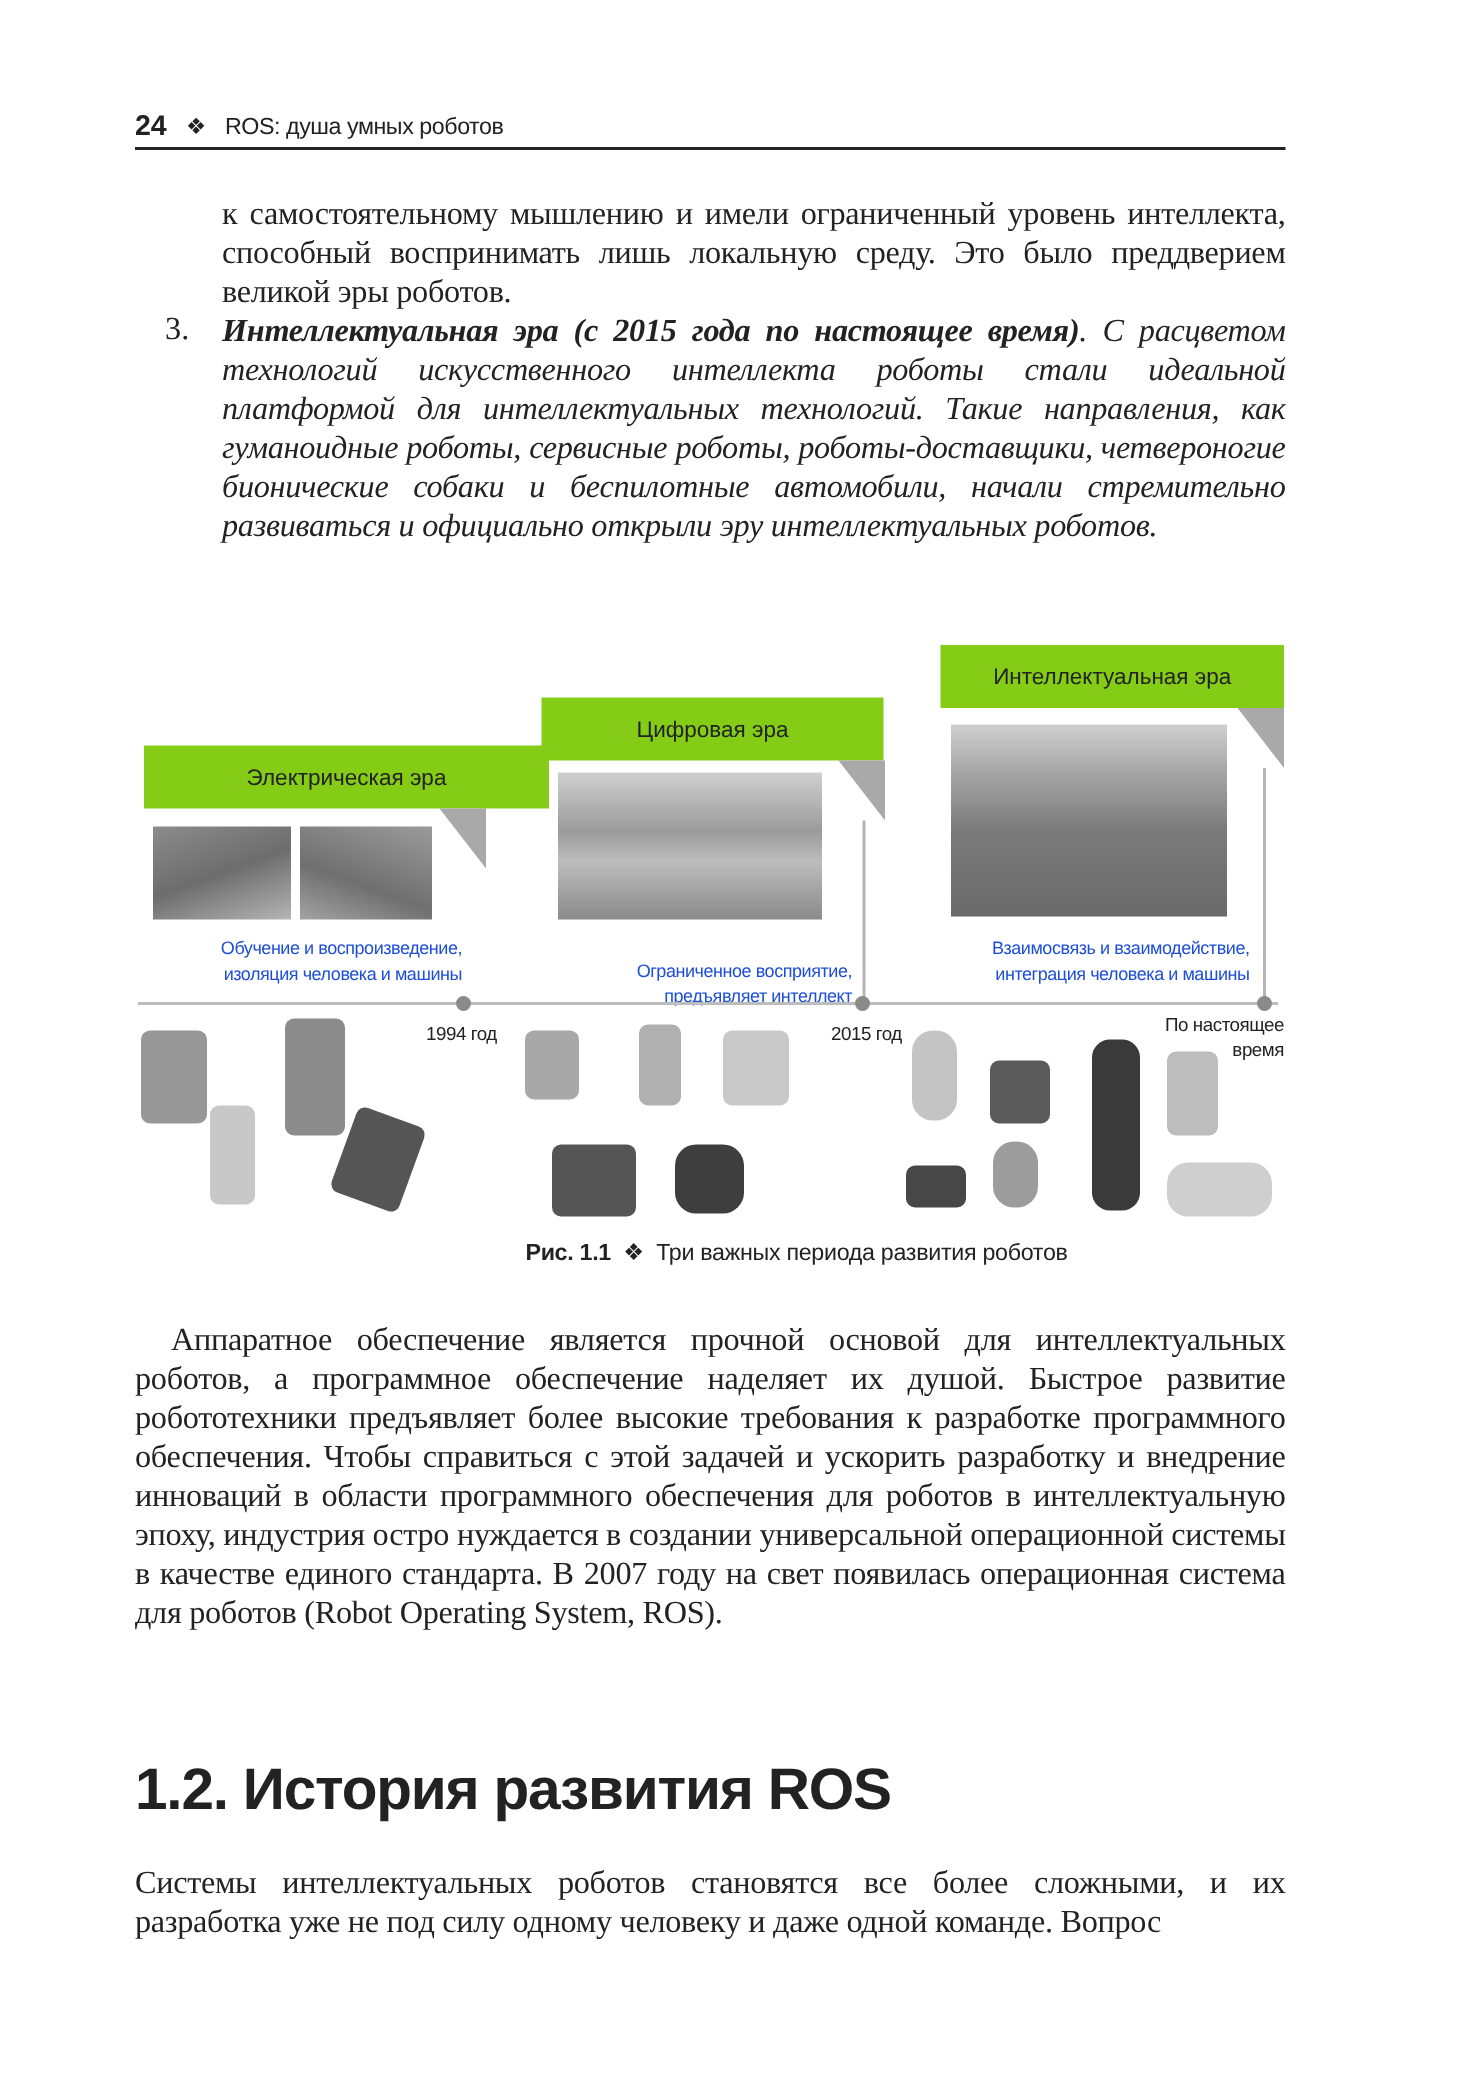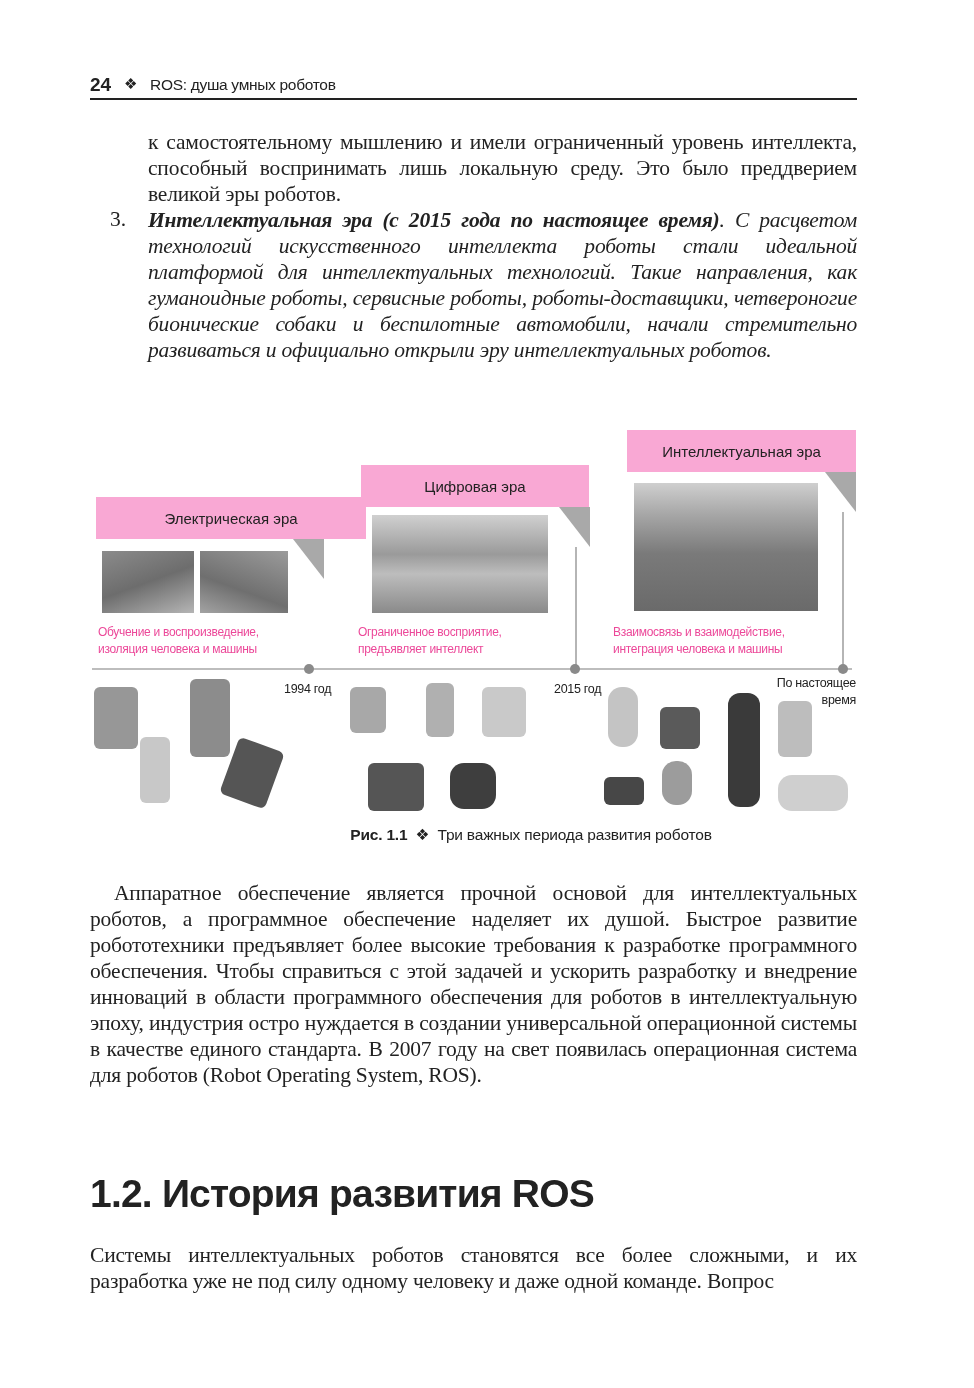--- a/index.html
+++ b/index.html
@@ -14,26 +14,26 @@
   .run-head .title { position:absolute; left:60px; top:6px; font-size:15.5px; letter-spacing:-0.3px; }
 
   .body-text { position:absolute; font-size:21.5px; line-height:26px; text-align:justify; letter-spacing:-0.2px; }
   .body-text p { margin:0; }
   .indent { text-indent:24px; }
 
   .list-num { position:absolute; left:110px; top:207px; font-size:21.5px; }
 
   
   .fig { position:absolute; left:88px; top:425px; width:770px; height:395px; }
-  .era-banner { position:absolute; background:#f9a8d4; color:#222; font-size:15px; text-align:center; display:flex; align-items:center; justify-content:center; }
+  .era-banner { position:absolute; background:#84cc16; color:#222; font-size:15px; text-align:center; display:flex; align-items:center; justify-content:center; }
   .era-fold { position:absolute; width:0; height:0; }
   .vline { position:absolute; width:2px; background:#b5b5b5; }
   .timeline { position:absolute; left:4px; top:243px; width:760px; height:2px; background:#bdbdbd; }
   .dot { position:absolute; width:10px; height:10px; border-radius:50%; background:#8a8a8a; }
-  .tl-label { position:absolute; font-size:12px; color:#ec4899; text-align:left; line-height:17px; letter-spacing:-0.3px; }
+  .tl-label { position:absolute; font-size:12px; color:#1d4ed8; text-align:right; line-height:17px; letter-spacing:-0.3px; }
   .photo { position:absolute; overflow:hidden; background:#9a9a9a; }
   .year { position:absolute; font-size:12.5px; color:#222; letter-spacing:-0.3px; }
   .robot { position:absolute; background:#8e8e8e; border-radius:6px; }
 
   .caption { position:absolute; left:0; width:974px; top:826px; text-align:center; font-size:15.5px; letter-spacing:-0.2px;padding-left:44px; }
   .caption b { font-weight:bold; }
 
   .section-h { position:absolute; left:90px; top:1172px; font-size:39px; font-weight:bold; letter-spacing:-0.8px; color:#222; }
 </style>
 </head>
@@ -66,21 +66,21 @@
     <div>Обучение и воспроизведение,</div>
     <div>изоляция человека и машины</div>
   </div>
 
   <div class="era-banner" style="left:273px; top:40px; width:228px; height:42px;">
     <span>Цифровая эра</span>
   </div>
   <div class="era-fold" style="left:471px; top:82px; border-top:40px solid #a9a9a9; border-left:31px solid transparent;"></div>
   <div class="vline" style="left:487px; top:122px; height:121px;"></div>
   <div class="photo" style="left:284px; top:90px; width:176px; height:98px; background:linear-gradient(180deg,#d0d0d0 0%,#9a9a9a 40%,#bdbdbd 60%,#8a8a8a 100%);"></div>
-  <div class="tl-label" style="left:270px; top:199px; width:210px;">
+  <div class="tl-label" style="left:270px; top:214px; width:210px;">
     <div>Ограниченное восприятие,</div>
     <div>предъявляет интеллект</div>
   </div>
 
   <div class="era-banner" style="left:539px; top:5px; width:229px; height:42px;">
     <span>Интеллектуальная эра</span>
   </div>
   <div class="era-fold" style="left:737px; top:47px; border-top:40px solid #a9a9a9; border-left:31px solid transparent;"></div>
   <div class="vline" style="left:754px; top:87px; height:156px;"></div>
   <div class="photo" style="left:546px; top:58px; width:184px; height:128px; background:linear-gradient(180deg,#cfcfcf 0%,#a6a6a6 25%,#7a7a7a 55%,#6a6a6a 100%);"></div>

